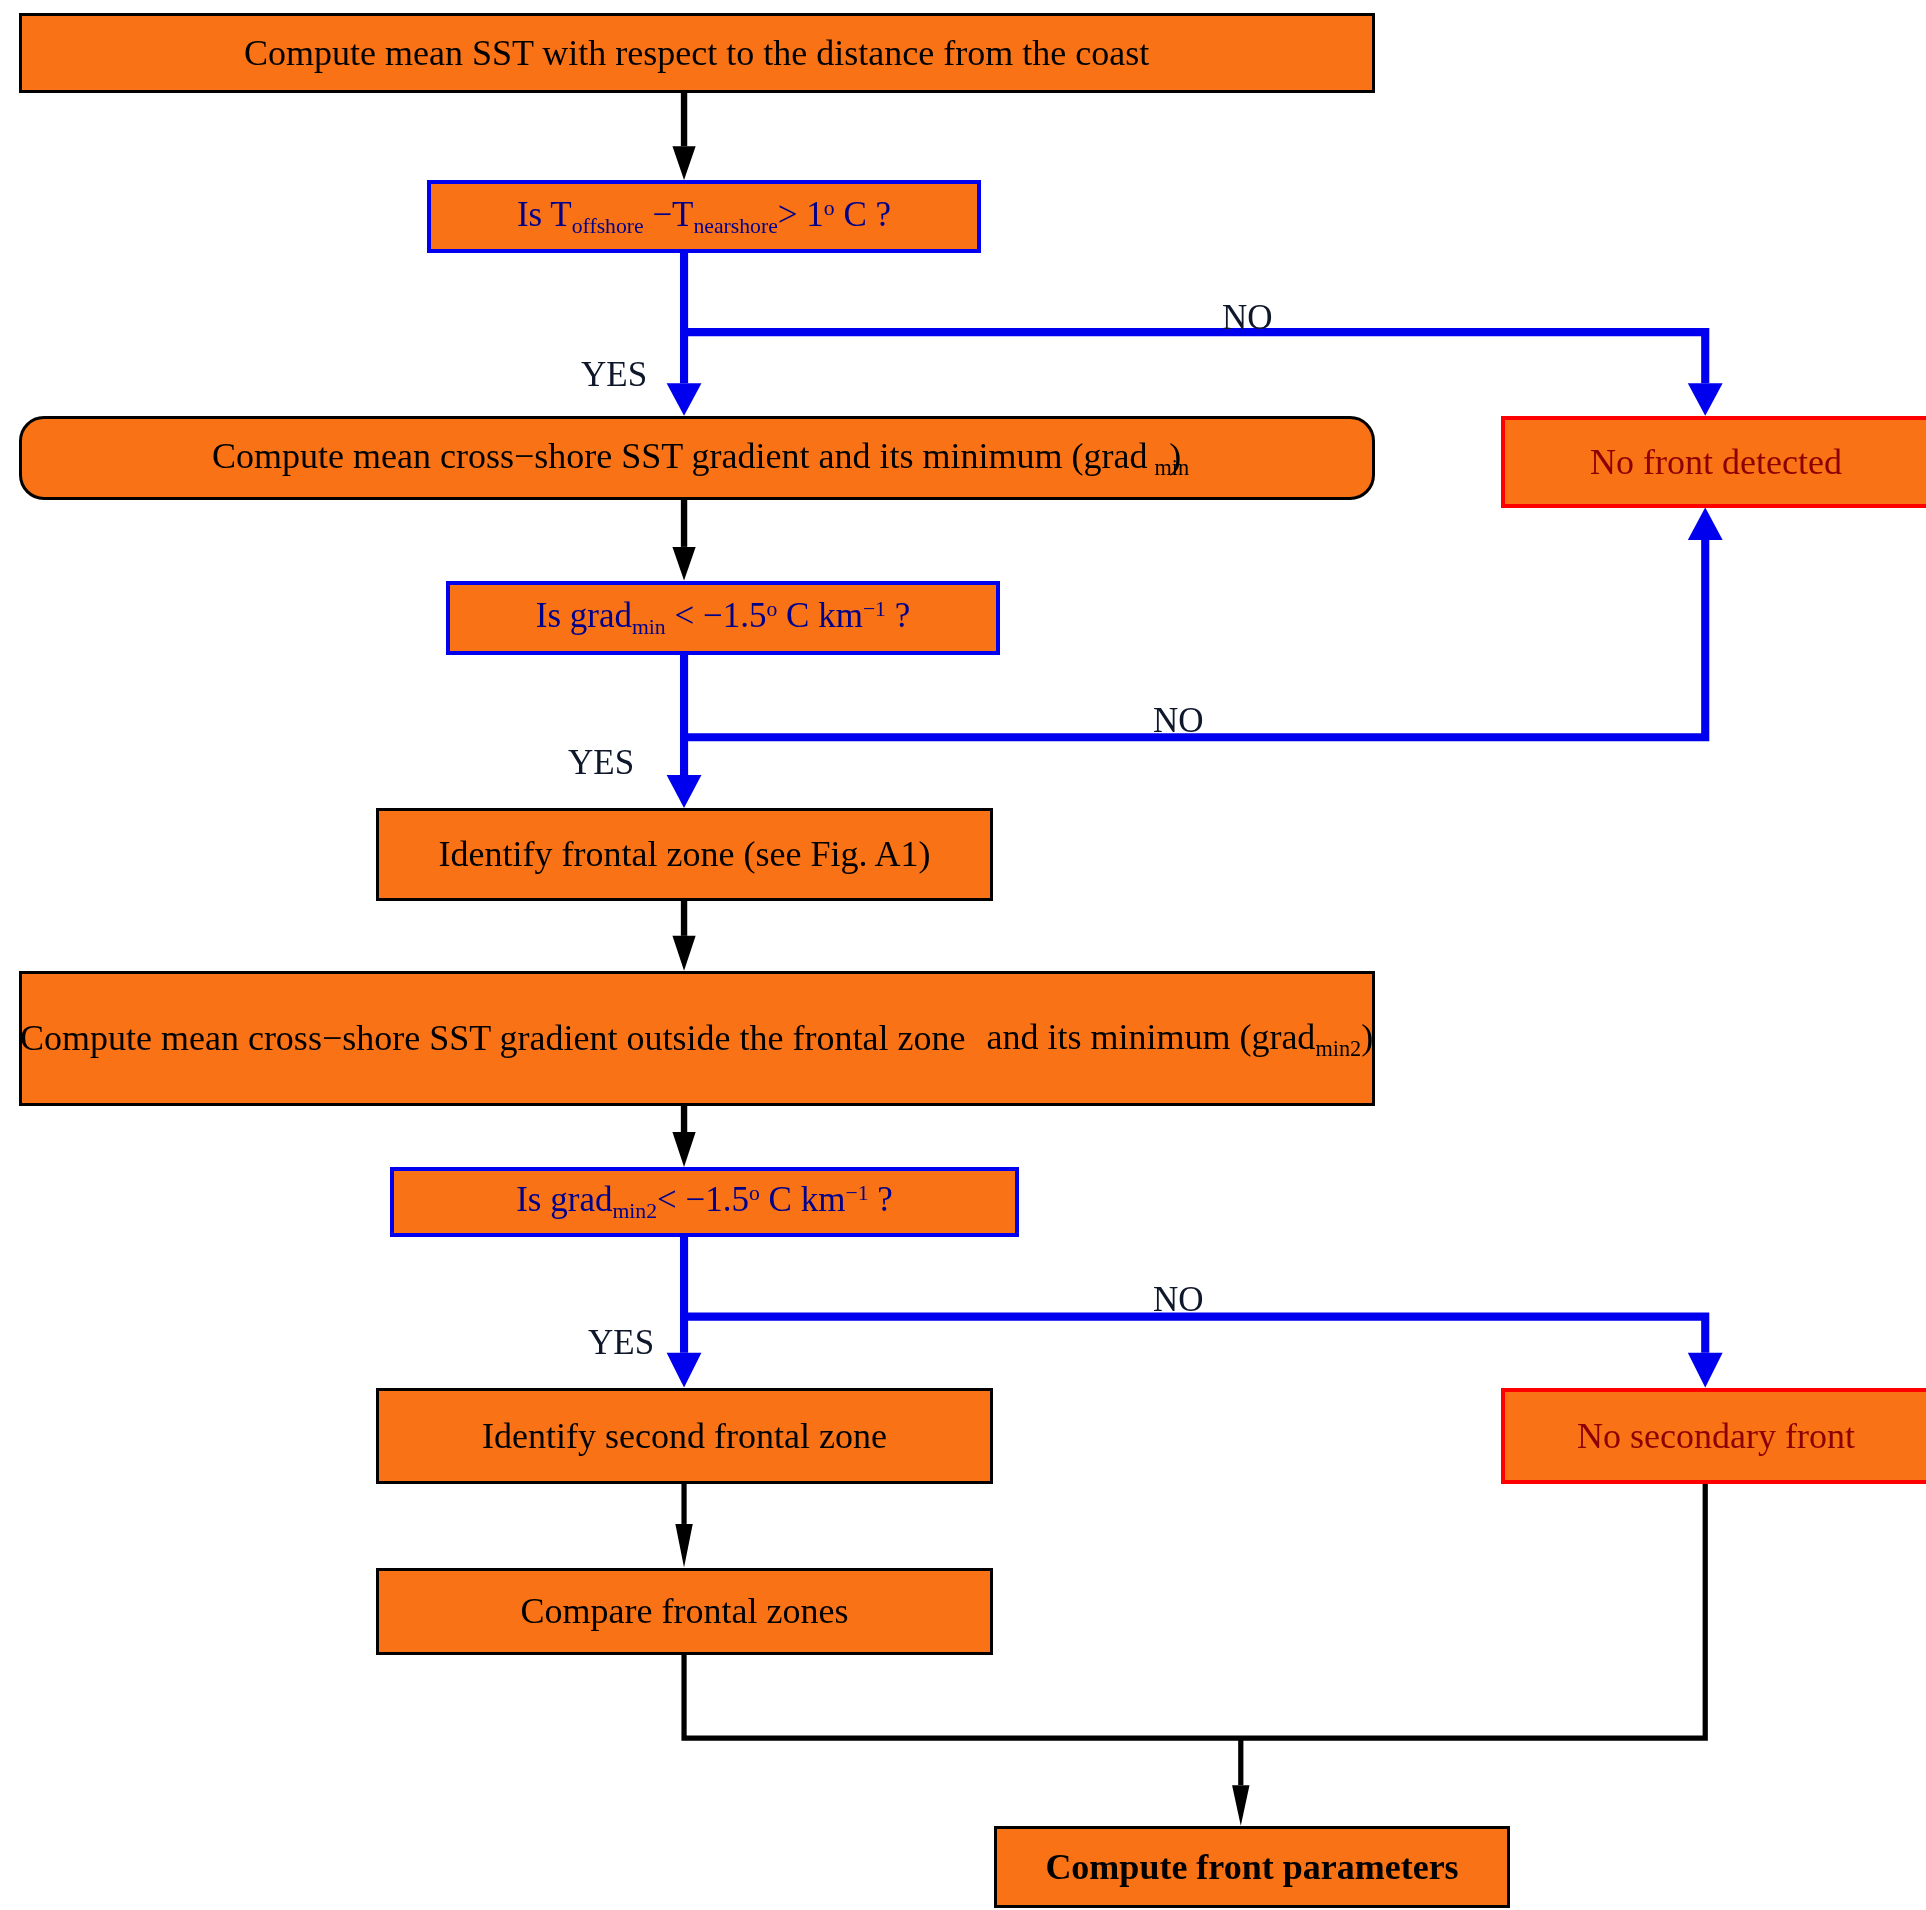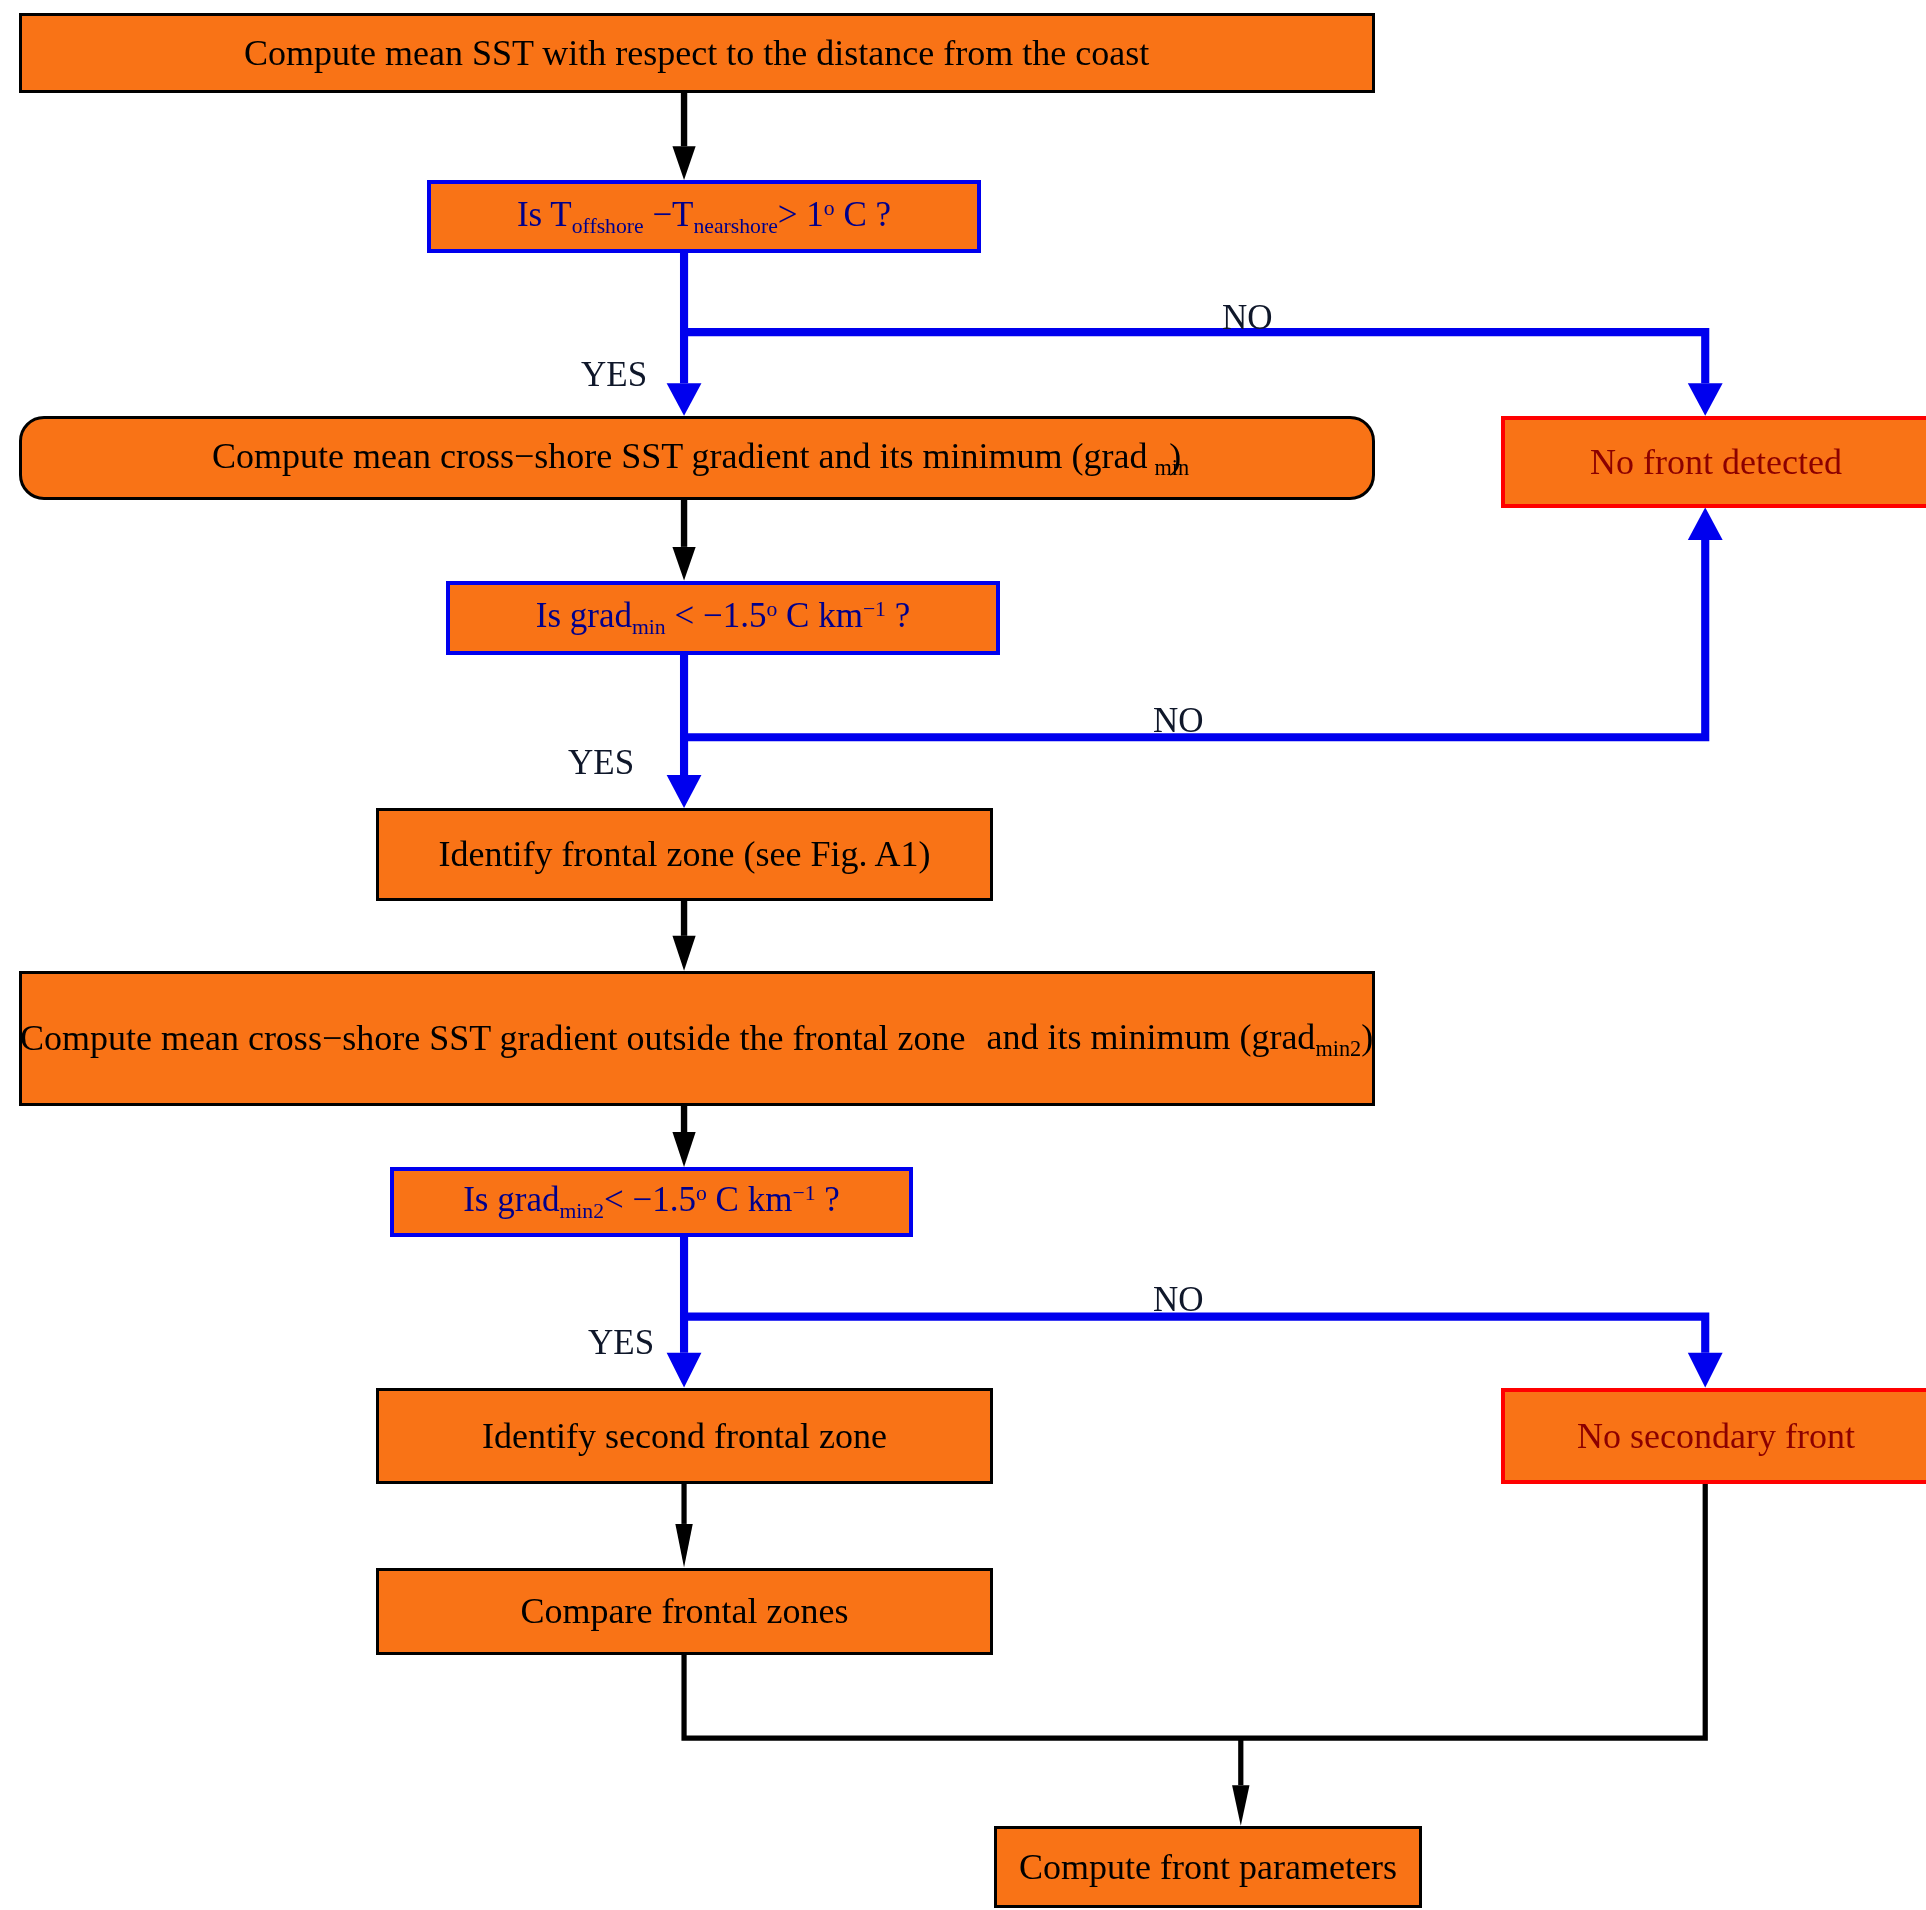--- a/index.html
+++ b/index.html
@@ -157,41 +157,41 @@
 
   <div class="node black" style="left:376px; top:808px; width:617px; height:93px;">
     <span class="txt fs-big">Identify frontal zone (see Fig. A1)</span>
   </div>
 
   <div class="node black" style="left:18.6px; top:971px; width:1356px; height:135px; flex-direction:row;">
     <span class="txt fs-big">Compute mean cross−shore SST gradient outside the frontal zone</span>
     <span class="txt fs-big"><span>and its minimum (grad</span><sub>min2</sub><span>)</span></span>
   </div>
 
-  <div class="node blue" style="left:390px; top:1167px; width:523px; height:70px;text-align:center;">
+  <div class="node blue" style="left:390px; top:1167px; width:629px; height:70px;text-align:center;">
     <span class="txt fs-med"><span>Is grad</span><sub>min2</sub><span>&lt; −1.5</span><sup>o</sup><span> C km</span><sup>−1</sup><span> ?</span></span>
   </div>
 
   <div class="node black" style="left:376px; top:1388px; width:617px; height:96px;">
     <span class="txt fs-big">Identify second frontal zone</span>
   </div>
 
   <div class="node black" style="left:376px; top:1568px; width:617px; height:87px;">
     <span class="txt fs-big">Compare frontal zones</span>
   </div>
 
   <div class="node red" style="left:1501px; top:416px; width:430px; height:92px;">
     <span class="txt fs-big">No front detected</span>
   </div>
 
   <div class="node red" style="left:1501px; top:1388px; width:430px; height:96px;">
     <span class="txt fs-big">No secondary front</span>
   </div>
 
-  <div class="node black" style="left:994px; top:1826px; width:428px; height:82px;">
+  <div class="node black" style="left:994px; top:1826px; width:516px; height:82px;font-weight:bold;">
     <span class="txt fs-big">Compute front parameters</span>
   </div>
 
   <div class="edge-label" style="left:581px; top:355px;">YES</div>
 
   <div class="edge-label" style="left:1222px; top:298px;">NO</div>
 
   <div class="edge-label" style="left:568px; top:743px;">YES</div>
 
   <div class="edge-label" style="left:1153px; top:701px;">NO</div>

